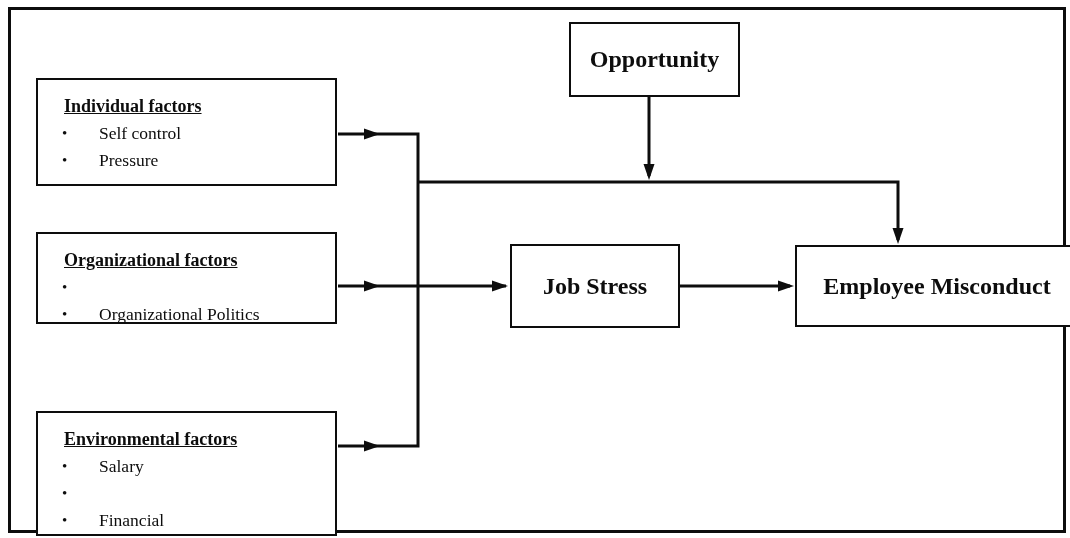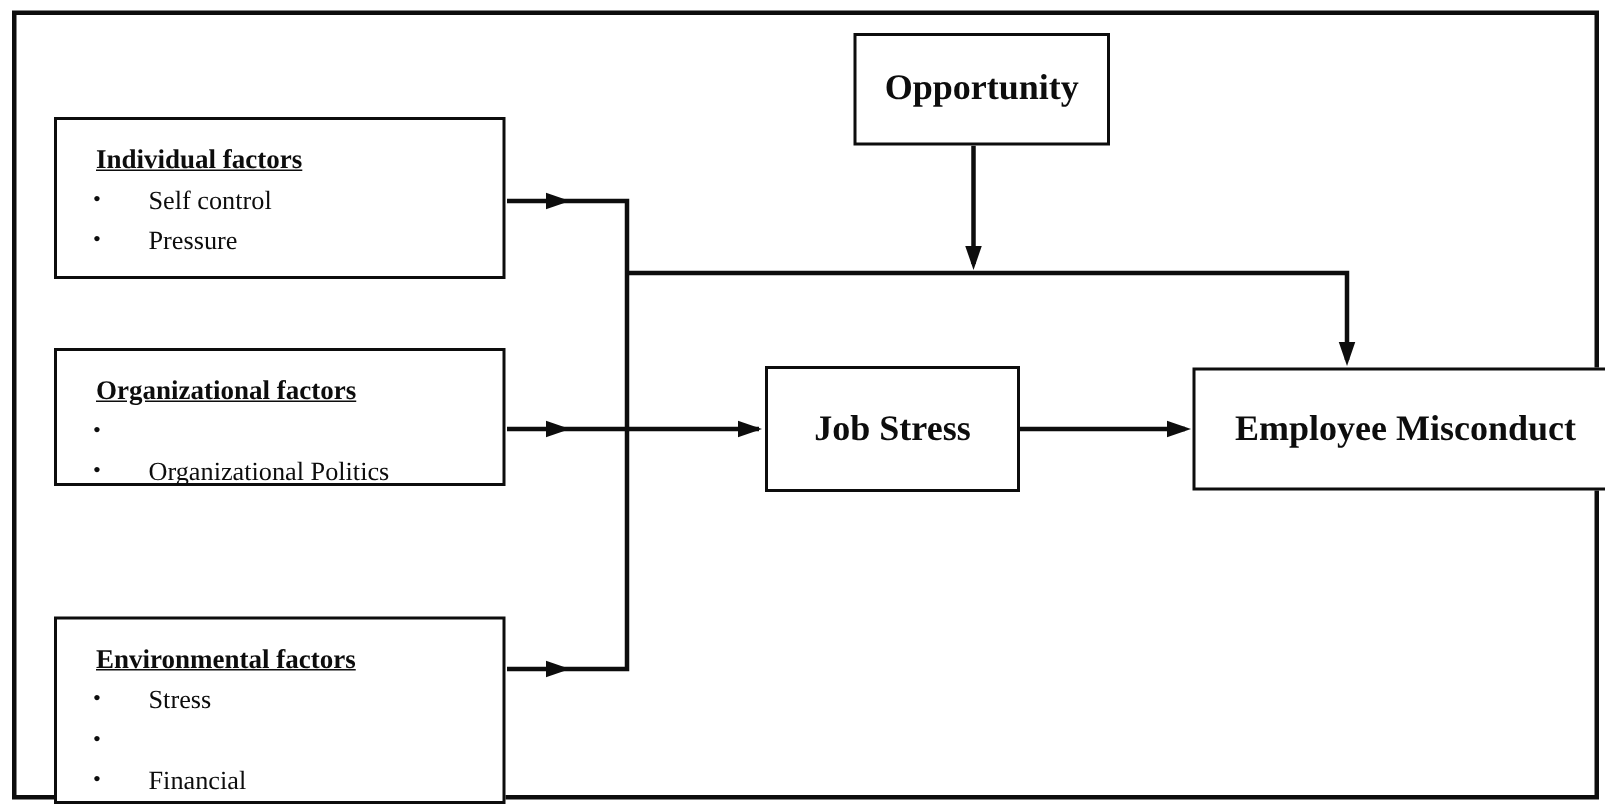--- a/index.html
+++ b/index.html
@@ -124,21 +124,21 @@
     <div class="bullet-row">
       <span class="bullet">•</span>
       <span>Organizational Politics</span>
     </div>
   </div>
 
   <div class="box factor-box" id="box-environmental">
     <div class="factor-title">Environmental factors</div>
     <div class="bullet-row">
       <span class="bullet">•</span>
-      <span>Stress</span>
+      <span>Salary</span>
     </div>
     <div class="bullet-row">
       <span class="bullet">•</span>
     </div>
     <div class="bullet-row">
       <span class="bullet">•</span>
       <span>Financial</span>
     </div>
   </div>
 

